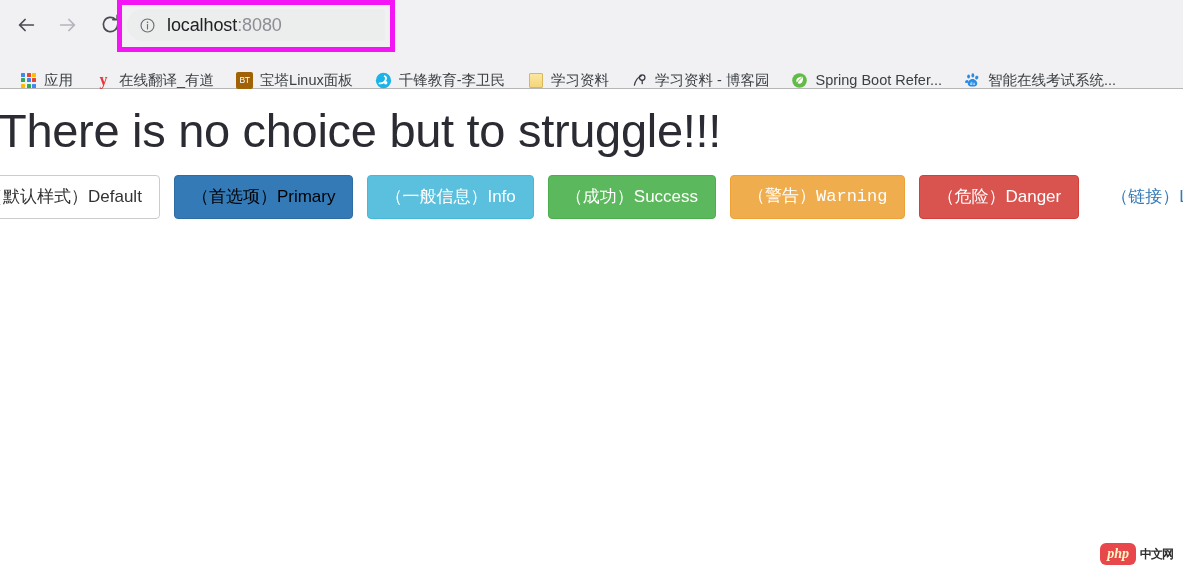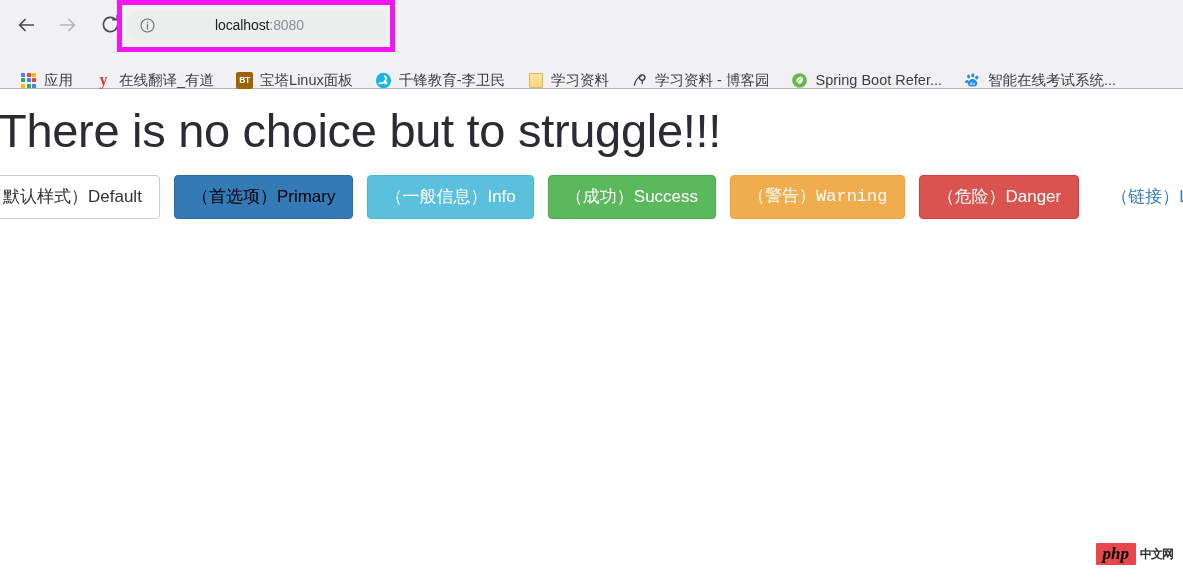--- a/index.html
+++ b/index.html
@@ -65,25 +65,24 @@
     height: 32px;
     background: #eceded;
     border-radius: 16px 2px 2px 16px;
     display: flex;
     align-items: center;
     padding-left: 12px;
     box-sizing: border-box;
   }
   #info-icon { flex: none; margin-right: 11px; display:block; }
   #url-text {
-    font-size: 14px;
+    font-size: 18px;
     color: #202124;
     letter-spacing: -0.1px;
     white-space: nowrap;
-    margin-left: 48px;
   }
   #url-text .port { color: #8a8f94; }
 
   
   #bookmarks-bar {
     height: 39px;
     display: flex;
     align-items: center;
     padding-left: 14px;
     box-sizing: border-box;
@@ -136,21 +135,21 @@
     color: #e4393c;
     line-height: 1;
   }
   
   .ico-bt {
     width: 17px; height: 17px;
     background: #a16207;
     border-radius: 2px;
     color: #fff;
     font-size: 8.5px;
-    font-weight: bold;
+    font-weight: normal;
     display: flex;
     align-items: center;
     justify-content: center;
     letter-spacing: -0.3px;
   }
   
   .ico-folder {
     width: 14px; height: 15px;
     background: linear-gradient(#fbe6a2, #f5d57a);
     border: 1px solid #d8b85c;
@@ -219,30 +218,30 @@
   #watermark {
     position: absolute;
     right: 10px;
     bottom: 12px;
     display: flex;
     align-items: center;
     height: 22px;
   }
   #wm-php {
     background: #e8484b;
-    color: #000000;
+    color: #fef9c3;
     font-family: "Liberation Serif", "DejaVu Serif", serif;
     font-style: italic;
     font-weight: bold;
-    font-size: 17px;
+    font-size: 14px;
     line-height: 22px;
     padding: 0 7px;
     height: 22px;
     box-sizing: border-box;
-    border-radius: 1px;
+    border-radius: 6px;
   }
   #wm-cn {
     color: #2e2e2e;
     font-size: 12px;
     font-weight: bold;
     line-height: 22px;
     margin-left: 4px;
     letter-spacing: -1px;
   }
 </style>

